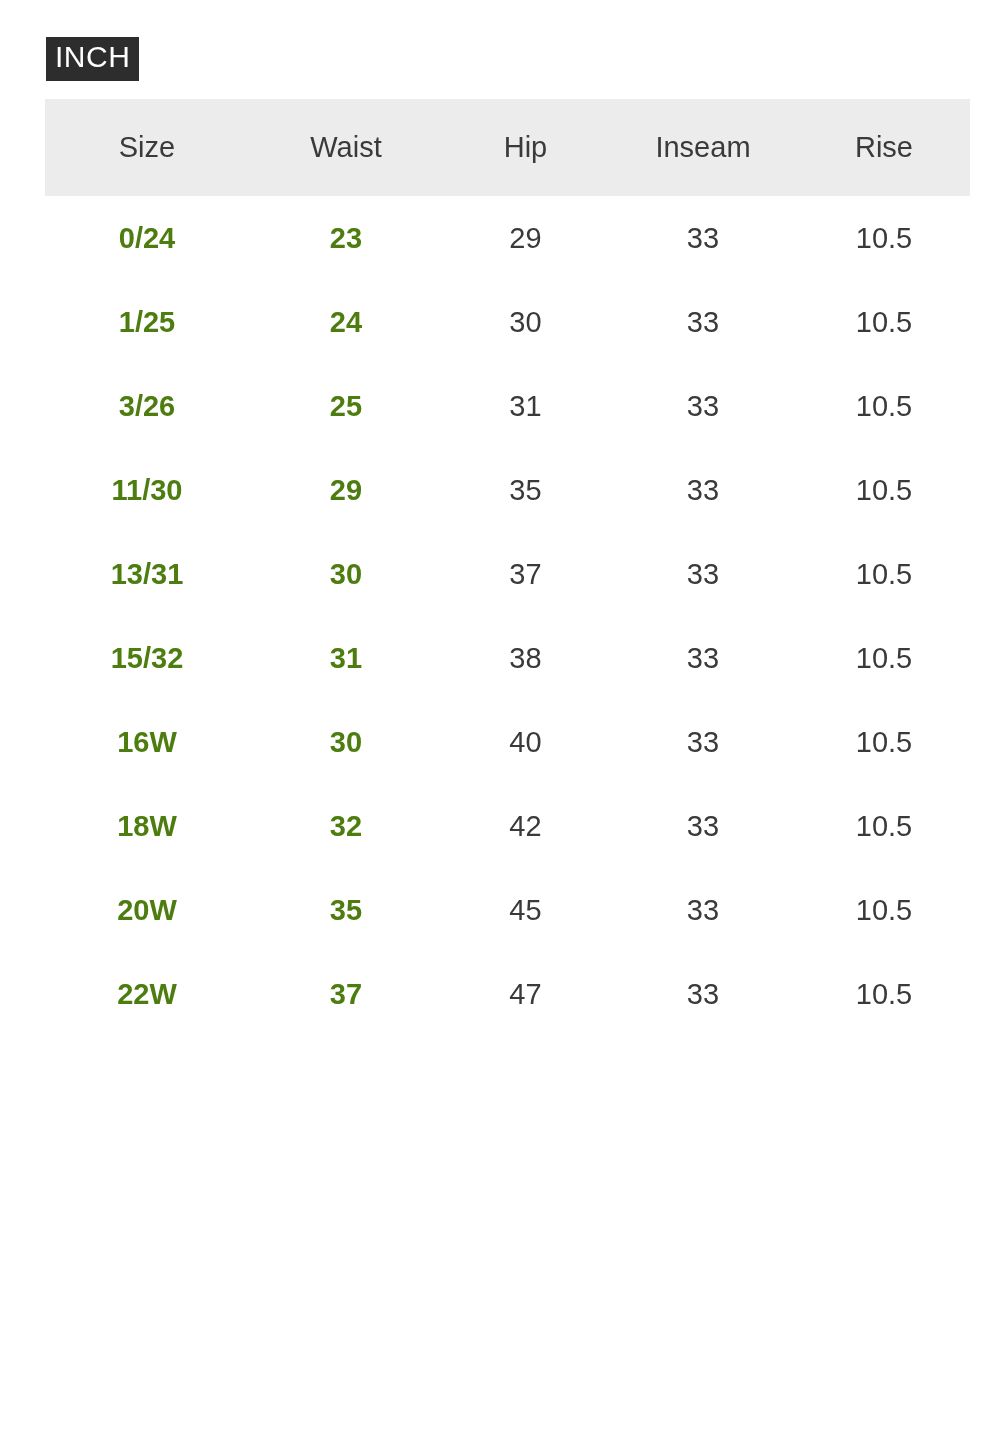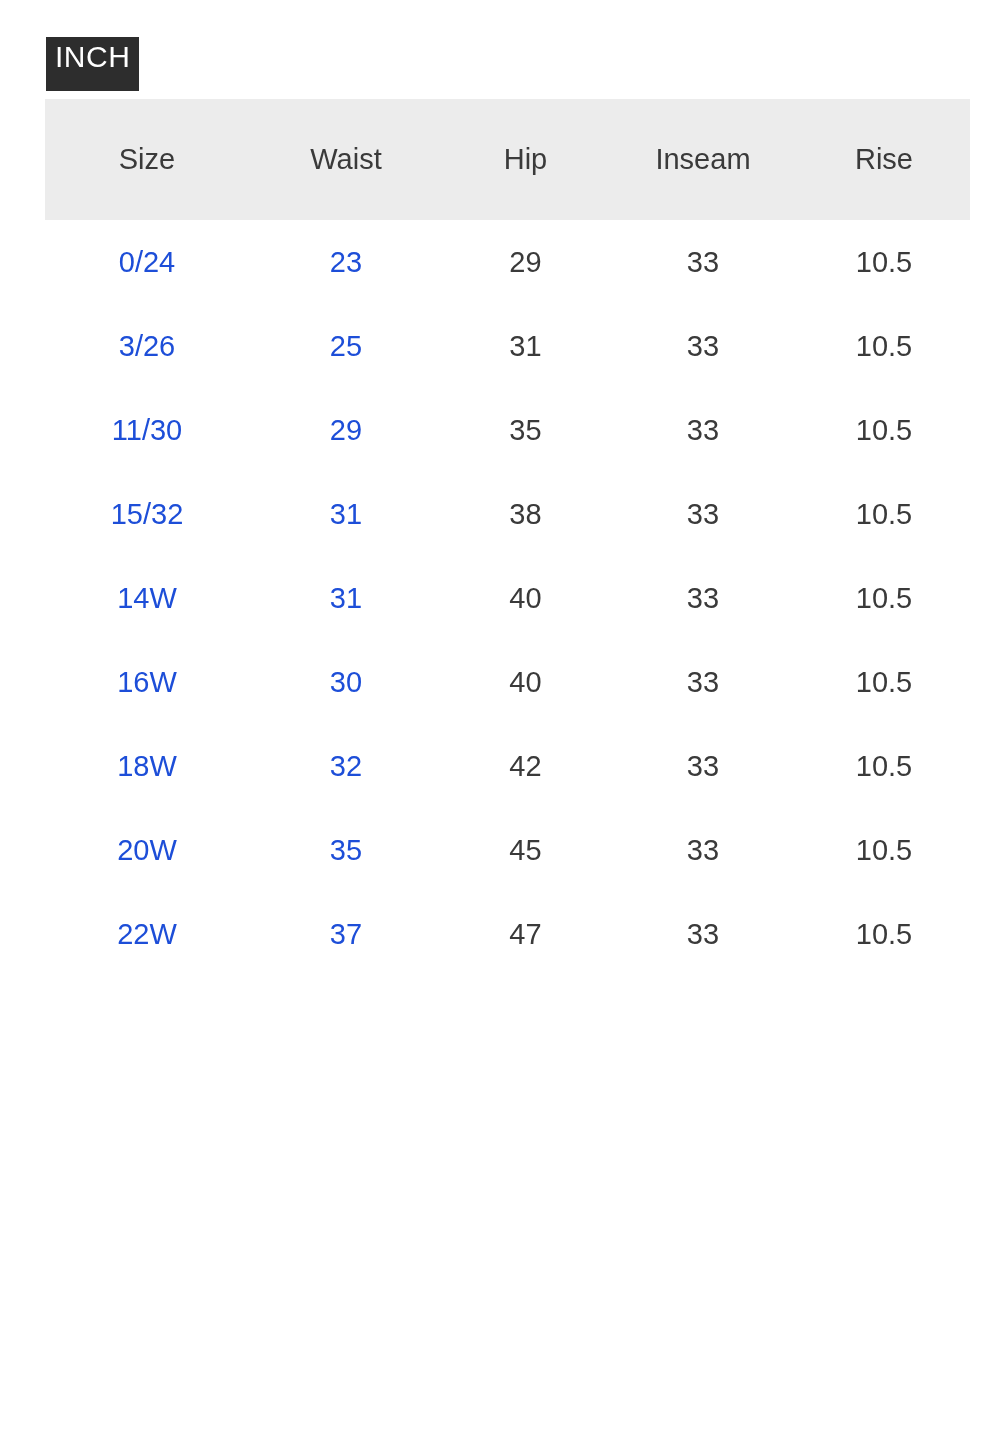--- a/index.html
+++ b/index.html
@@ -20,21 +20,21 @@
     width: 990px;
     height: 1448px;
     background: #ffffff;
   }
 
   
   .unit-badge {
     position: absolute;
     left: 46px;
     top: 37px;
-    height: 54px;
+    height: 44px;
     padding: 0 9px;
     background: #2d2d2d;
     color: #ffffff;
     font-size: 30px;
     line-height: 39px;
     letter-spacing: 0.5px;
     font-weight: 400;
     white-space: nowrap;
     box-sizing: border-box;
   }
@@ -52,39 +52,39 @@
   .size-table thead tr {
     background: #ececec;
   }
 
   .size-table th {
     height: 89px;
     font-size: 29px;
     font-weight: 400;
     color: #3a3a3a;
     text-align: center;
-    padding: 16px;
+    padding: 4px;
     vertical-align: middle;
     border: none;
   }
 
   .size-table td {
     height: 84px;
     font-size: 29px;
     color: #3a3a3a;
     text-align: center;
     padding: 0;
     vertical-align: middle;
     border: none;
   }
 
   .size-table td.c-size,
   .size-table td.c-waist {
-    font-weight: 400;
-    color: #1d4ed8;
+    font-weight: 700;
+    color: #4d7c0f;
   }
 
   .size-table td.c-hip,
   .size-table td.c-inseam,
   .size-table td.c-rise {
     font-weight: 400;
   }
 
   
   col.w-size   { width: 204px; }
@@ -119,44 +119,51 @@
     </thead>
     <tbody id="table-body">
         <tr>
           <td class="c-size">0/24</td>
           <td class="c-waist">23</td>
           <td class="c-hip">29</td>
           <td class="c-inseam">33</td>
           <td class="c-rise">10.5</td>
         </tr>
         <tr>
+          <td class="c-size">1/25</td>
+          <td class="c-waist">24</td>
+          <td class="c-hip">30</td>
+          <td class="c-inseam">33</td>
+          <td class="c-rise">10.5</td>
+        </tr>
+        <tr>
           <td class="c-size">3/26</td>
           <td class="c-waist">25</td>
           <td class="c-hip">31</td>
           <td class="c-inseam">33</td>
           <td class="c-rise">10.5</td>
         </tr>
         <tr>
           <td class="c-size">11/30</td>
           <td class="c-waist">29</td>
           <td class="c-hip">35</td>
           <td class="c-inseam">33</td>
           <td class="c-rise">10.5</td>
         </tr>
         <tr>
-          <td class="c-size">15/32</td>
-          <td class="c-waist">31</td>
-          <td class="c-hip">38</td>
+          <td class="c-size">13/31</td>
+          <td class="c-waist">30</td>
+          <td class="c-hip">37</td>
           <td class="c-inseam">33</td>
           <td class="c-rise">10.5</td>
         </tr>
         <tr>
-          <td class="c-size">14W</td>
+          <td class="c-size">15/32</td>
           <td class="c-waist">31</td>
-          <td class="c-hip">40</td>
+          <td class="c-hip">38</td>
           <td class="c-inseam">33</td>
           <td class="c-rise">10.5</td>
         </tr>
         <tr>
           <td class="c-size">16W</td>
           <td class="c-waist">30</td>
           <td class="c-hip">40</td>
           <td class="c-inseam">33</td>
           <td class="c-rise">10.5</td>
         </tr>

